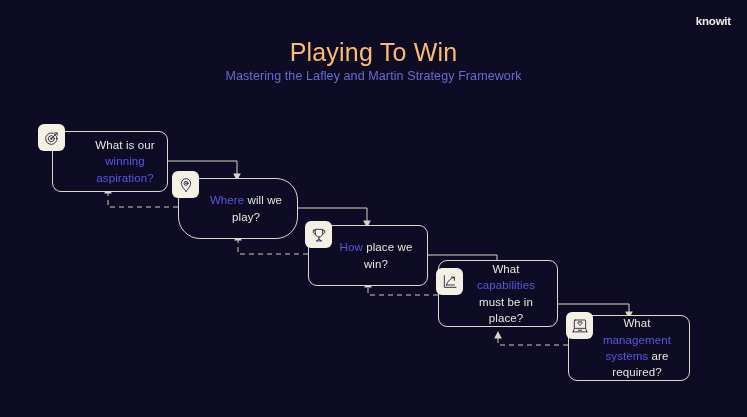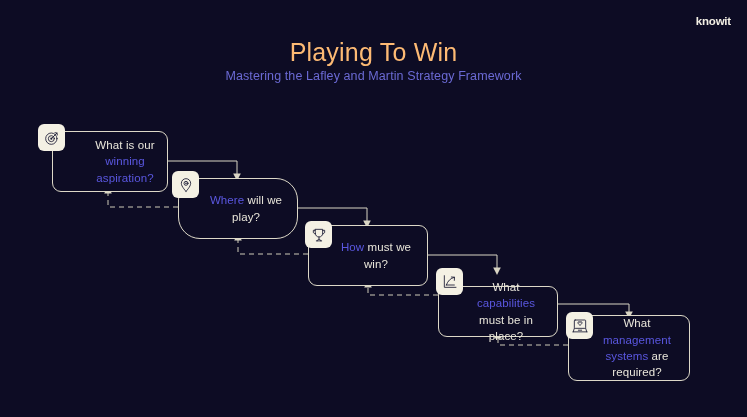--- a/index.html
+++ b/index.html
@@ -195,35 +195,35 @@
   <div class="icon-badge" style="left:172px; top:171px;">
     <svg viewBox="0 0 24 24">
       <path d="M 12 21.5 C 12 21.5 19 14.5 19 9.5 C 19 5.6 15.9 2.5 12 2.5 C 8.1 2.5 5 5.6 5 9.5 C 5 14.5 12 21.5 12 21.5 Z"></path>
       <circle cx="12" cy="9.5" r="3"></circle>
       <circle class="solid" cx="12" cy="9.5" r="1.2"></circle>
     </svg>
   </div>
 
   <div class="card" style="left:308px; top:225px; width:120px; height:61px;">
     <div class="card-text">
-      <span class="hl">How</span><span> must we win?</span>
+      <span class="hl">How</span><span> place we win?</span>
     </div>
   </div>
   <div class="icon-badge" style="left:305px; top:221px;">
     <svg viewBox="0 0 24 24">
       <path d="M 6.5 3.5 L 17.5 3.5 L 17.5 9.5 C 17.5 12.8 15 15 12 15 C 9 15 6.5 12.8 6.5 9.5 Z"></path>
       <path d="M 6.5 5 L 3.5 5 L 3.5 7.5 C 3.5 9.2 4.9 10.3 6.6 10.3"></path>
       <path d="M 17.5 5 L 20.5 5 L 20.5 7.5 C 20.5 9.2 19.1 10.3 17.4 10.3"></path>
       <path d="M 12 15 L 12 18.5"></path>
       <path d="M 8 20.8 L 16 20.8"></path>
       <path d="M 9.3 20.8 C 9.3 19.4 10.4 18.5 12 18.5 C 13.6 18.5 14.7 19.4 14.7 20.8"></path>
     </svg>
   </div>
 
-  <div class="card" style="left:438px; top:286px; width:120px; height:51px;">
+  <div class="card" style="left:438px; top:260px; width:120px; height:67px;">
     <div class="card-text">
       <span>What </span><span class="hl">capabilities</span><span> must be in place?</span>
     </div>
   </div>
   <div class="icon-badge" style="left:436px; top:268px;">
     <svg viewBox="0 0 24 24">
       <path d="M 3.5 2.5 L 3.5 20 L 21 20"></path>
       <path d="M 6.5 16.5 C 9 10 12.5 6.5 18.5 5"></path>
       <path d="M 14 4.5 L 18.8 4.8 L 18.5 9.6"></path>
       <path d="M 6.5 16.5 L 18.5 16.5"></path>

